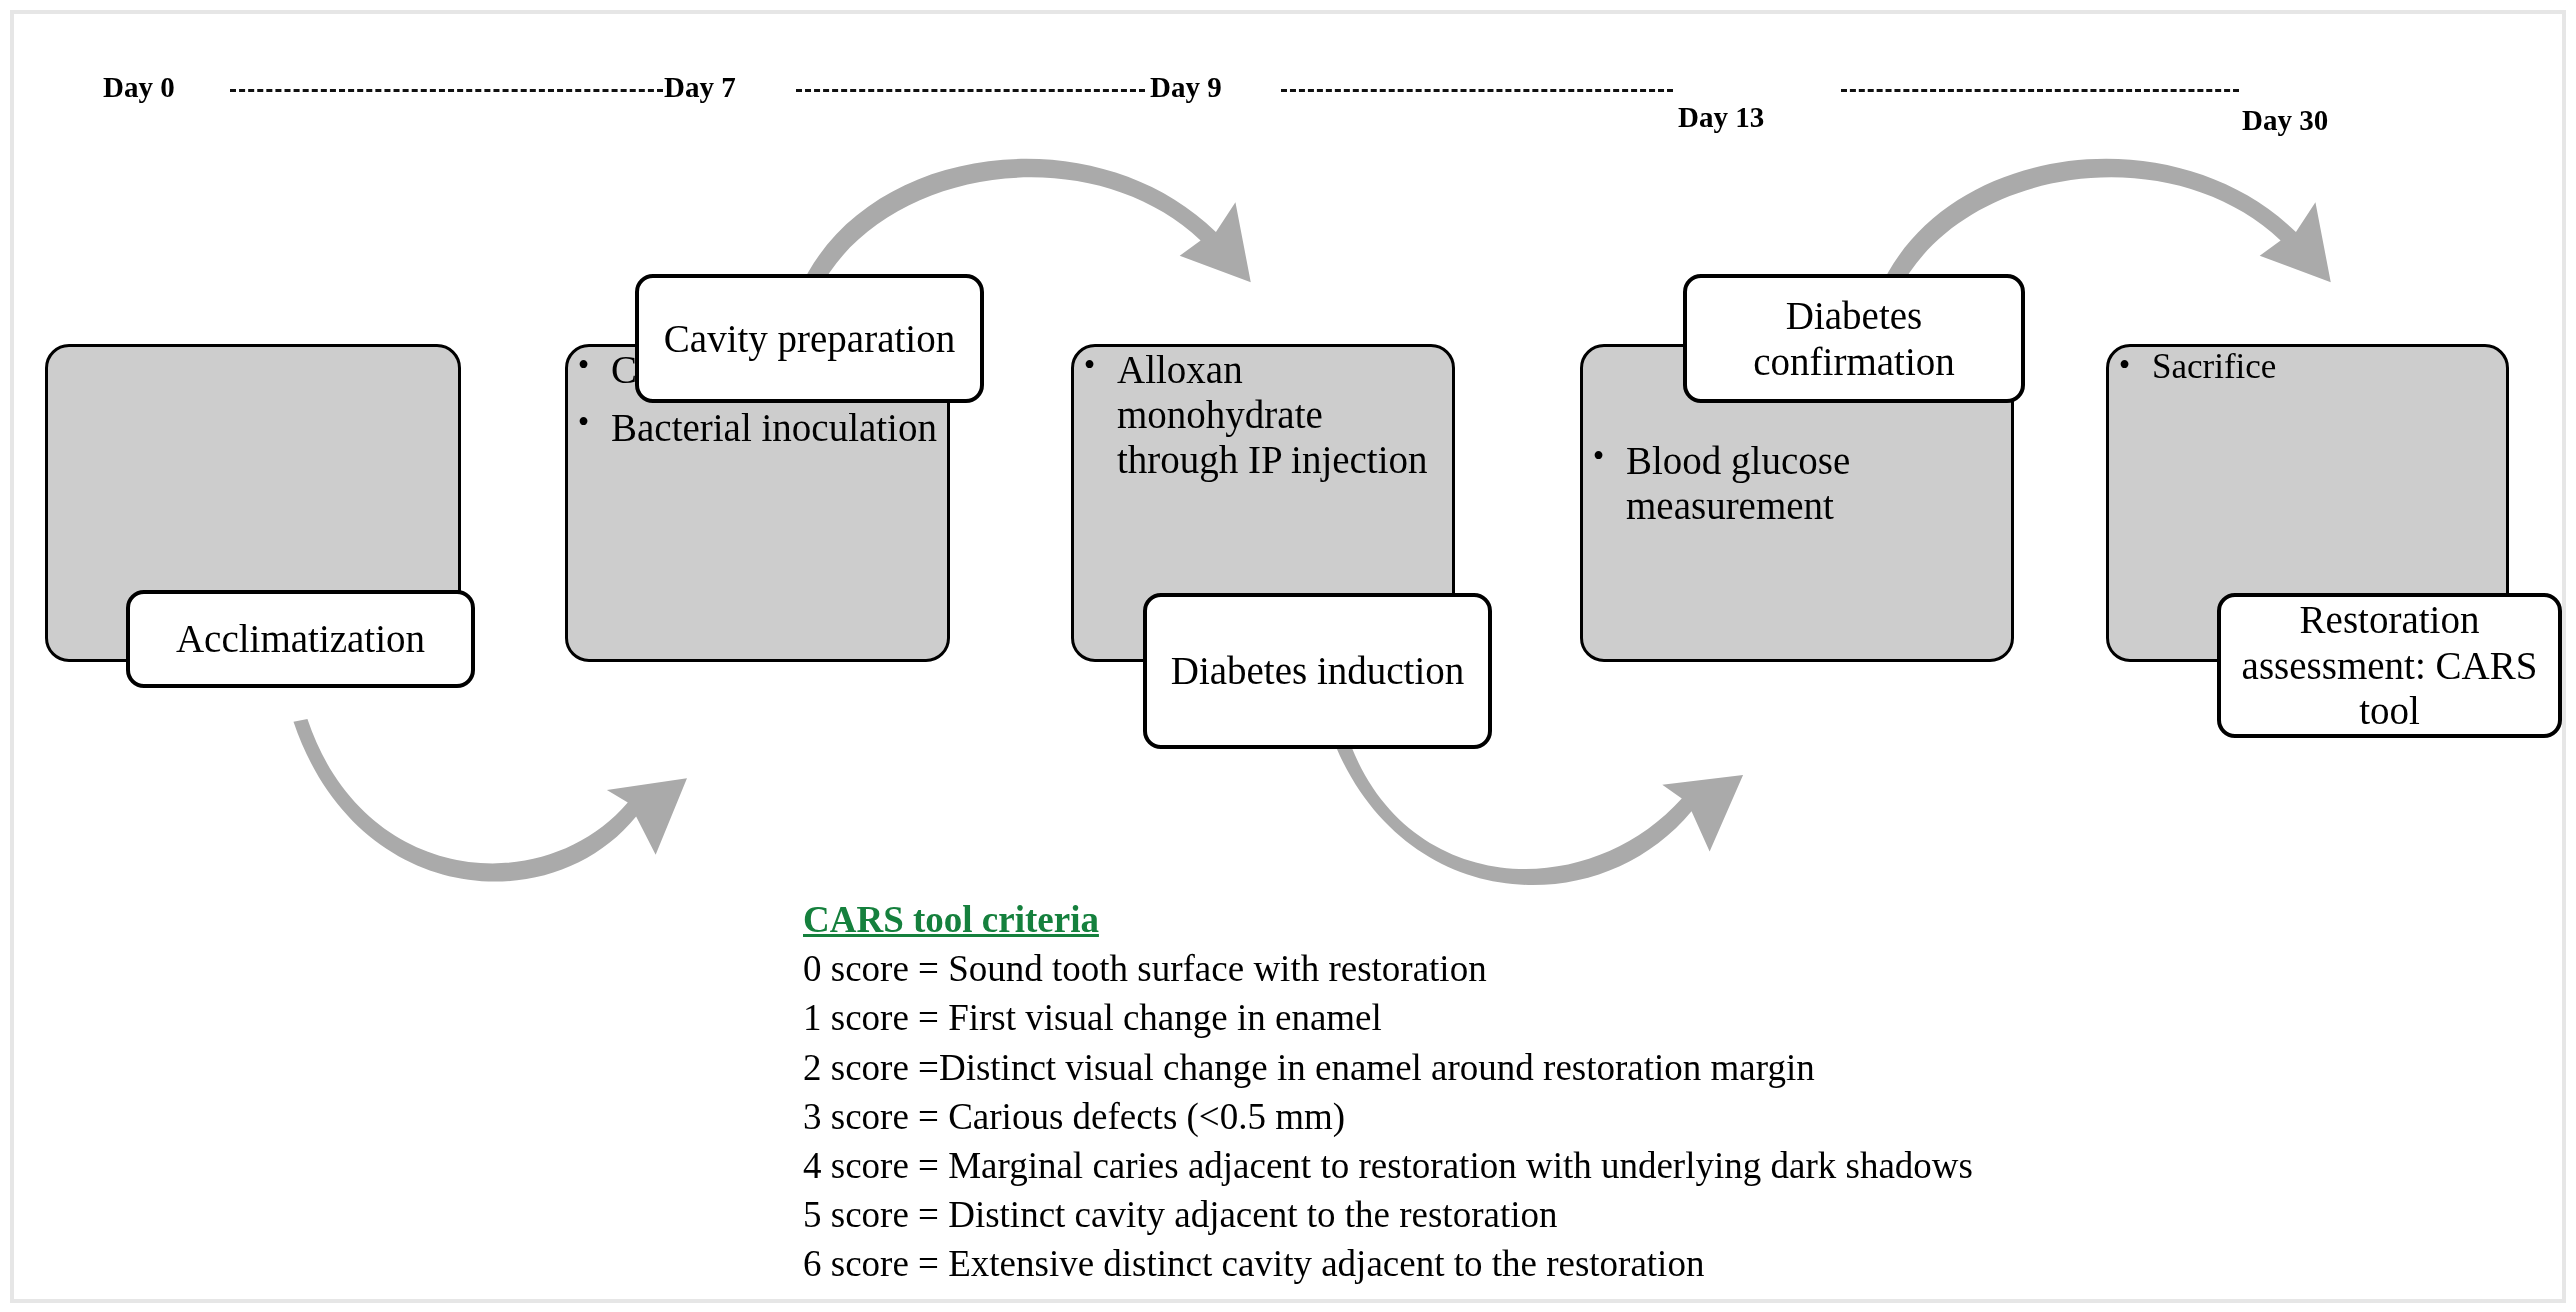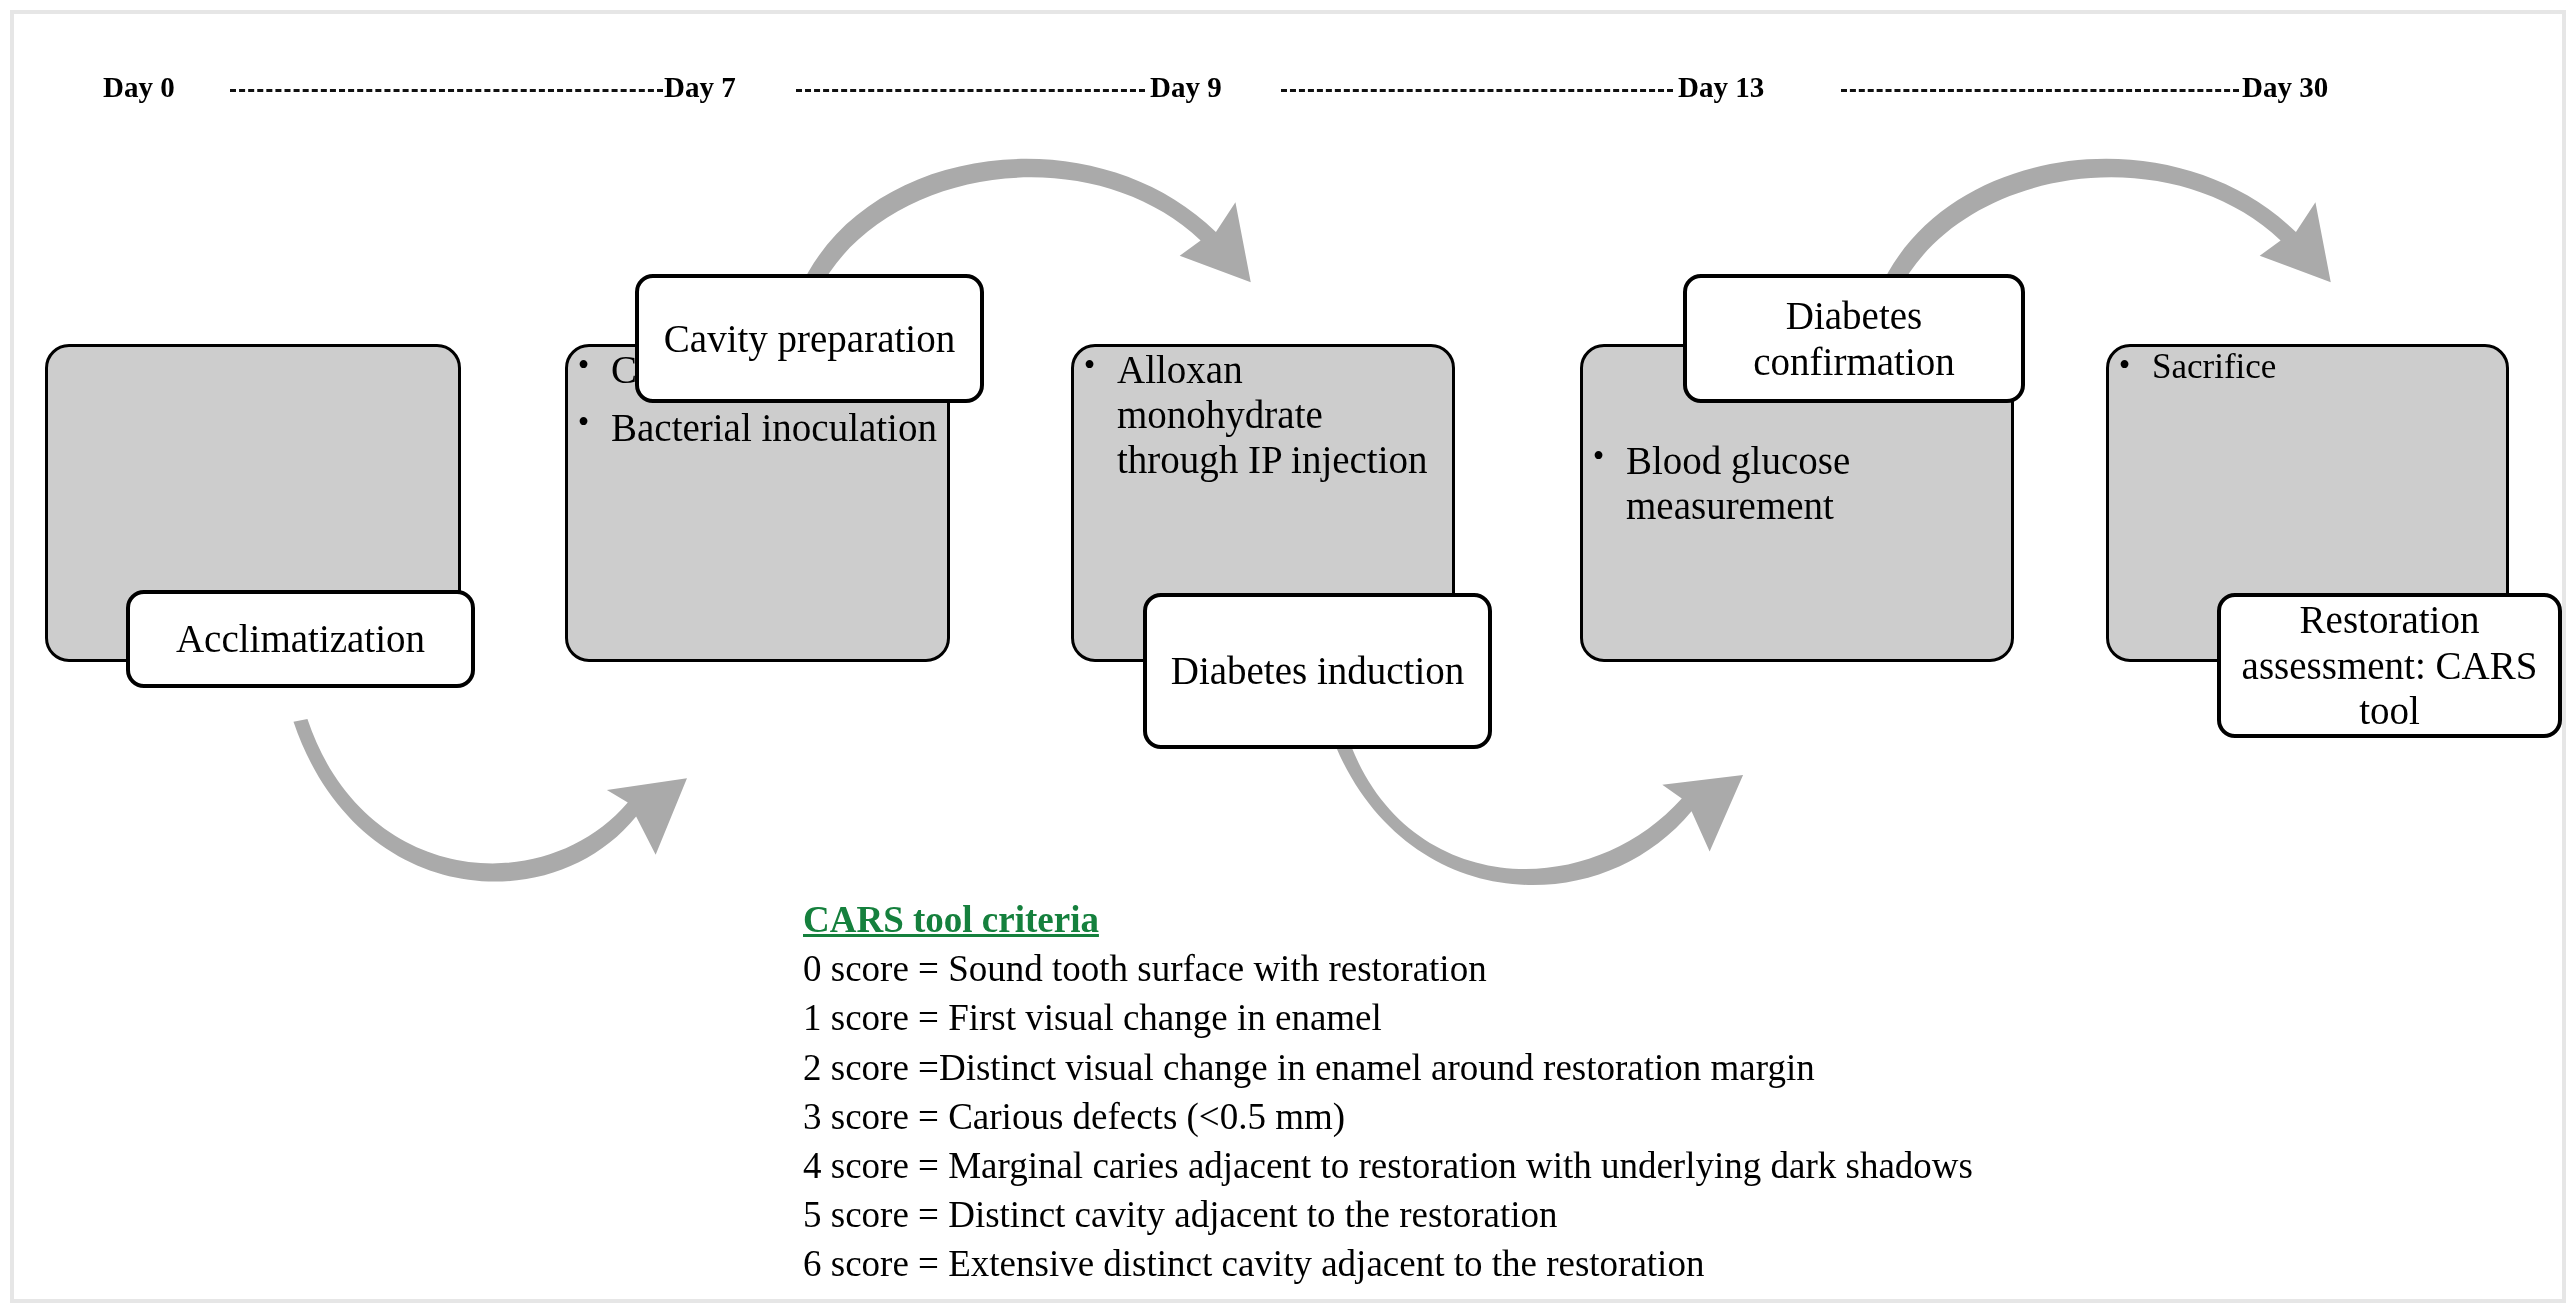--- a/index.html
+++ b/index.html
@@ -138,24 +138,24 @@
   <div id="timeline">
     <div class="day-label" style="left:103px;">Day 0</div>
     <div class="dash-run" style="left:230px; width:433px;"></div>
 
     <div class="day-label" style="left:664px;">Day 7</div>
     <div class="dash-run" style="left:796px; width:349px;"></div>
 
     <div class="day-label" style="left:1150px;">Day 9</div>
     <div class="dash-run" style="left:1281px; width:392px;"></div>
 
-    <div class="day-label" style="left:1678px;">Day 13</div>
+    <div class="day-label" style="left:1678px;margin-top:30px;">Day 13</div>
     <div class="dash-run" style="left:1841px; width:398px;"></div>
 
-    <div class="day-label" style="left:2242px;">Day 30</div>
+    <div class="day-label" style="left:2242px;margin-top:33px;">Day 30</div>
   </div>
 
   <svg class="arrow-svg" style="left:279px; top:712px;" width="419" height="195" viewBox="0 0 600 280">
     <path d="M 40 10 C 120 250, 380 270, 500 130 L 470 112 L 585 95 L 540 205 L 512 150 C 390 300, 110 280, 20 14 Z" fill="#aaaaaa"></path>
   </svg>
 
   <svg class="arrow-svg" style="left:782px; top:136px;" width="475" height="202" viewBox="0 0 680 290">
     <path d="M 28 300 C 60 60, 420 -20, 600 150 L 570 172 L 672 210 L 650 95 L 622 138 C 430 -50, 40 20, 2 300 Z" fill="#aaaaaa"></path>
   </svg>
 

